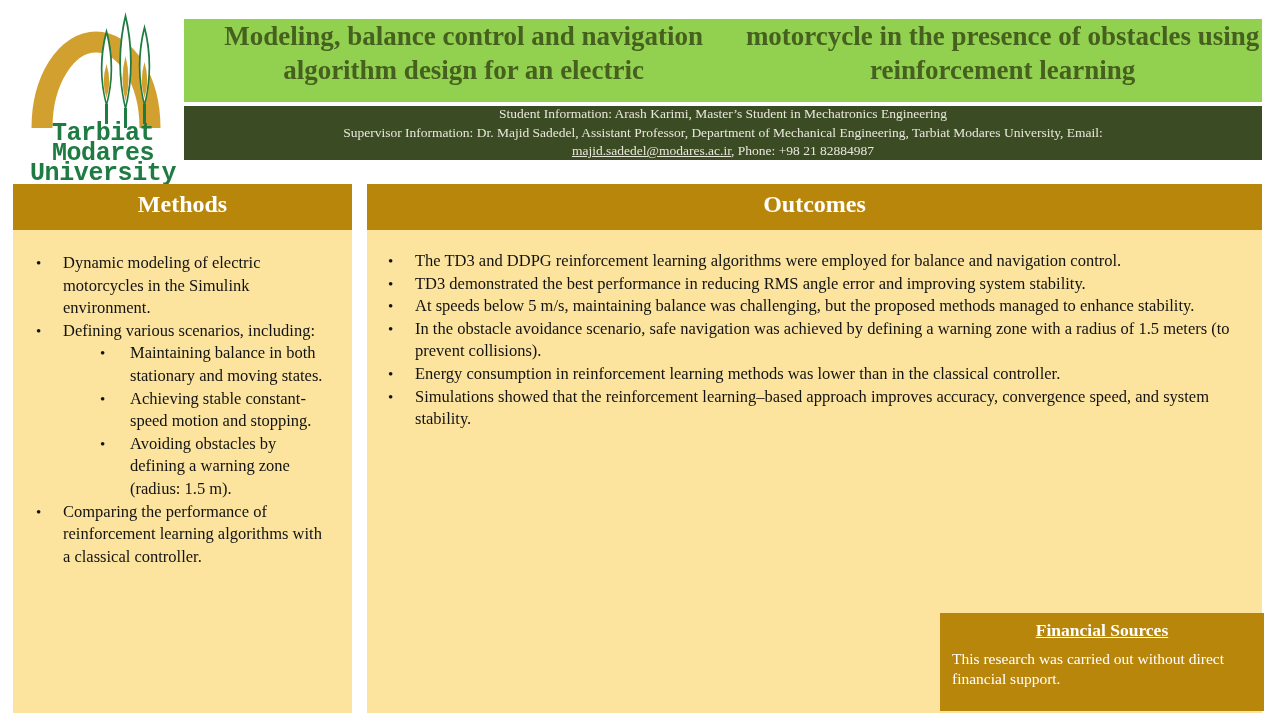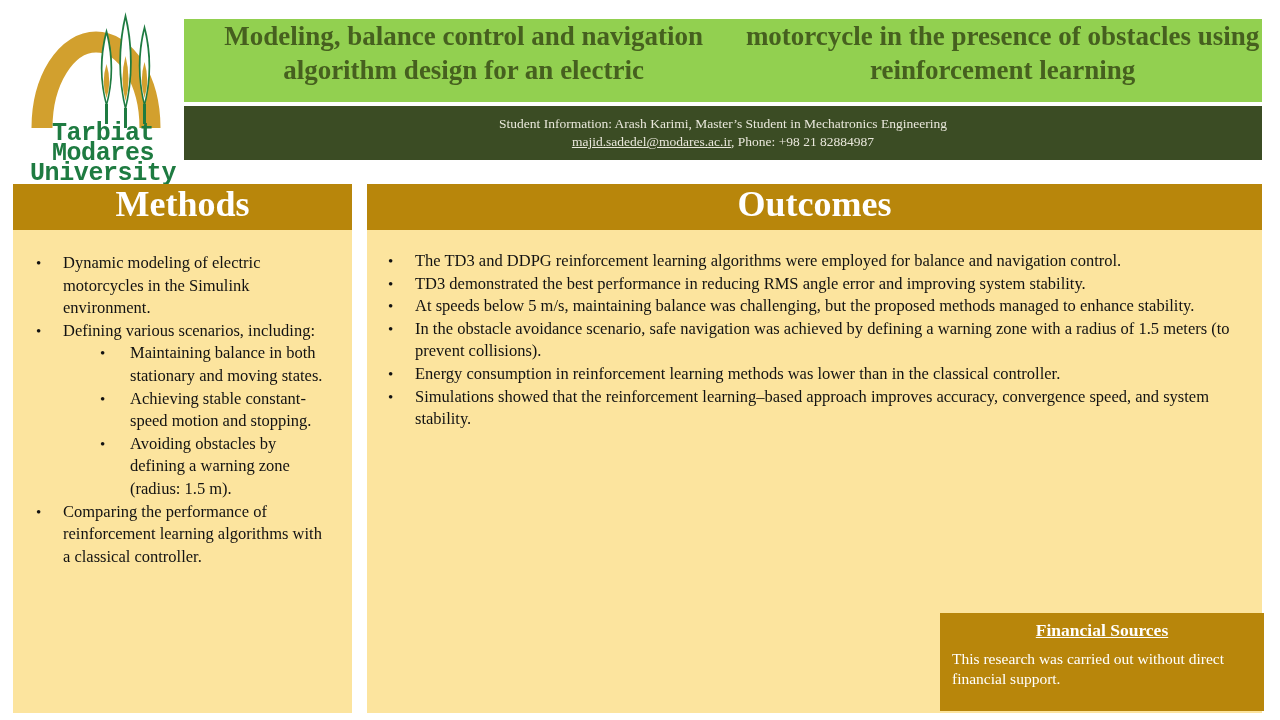--- a/index.html
+++ b/index.html
@@ -35,21 +35,21 @@
   }
   .info-bar{
     position:absolute;left:184px;top:106px;width:1078px;height:54px;
     background:var(--olive);color:var(--info-text);
     display:flex;flex-direction:column;justify-content:center;
     text-align:center;font-size:13.5px;line-height:18.5px;
   }
   .info-bar a.email{color:inherit;text-decoration:underline;cursor:pointer;}
   .col-header{
     position:absolute;top:184px;height:52px;background:var(--gold);
-    color:#ffffff;font-weight:bold;font-size:36px;line-height:40px;text-align:center;
+    color:#ffffff;font-weight:bold;font-size:24px;line-height:40px;text-align:center;
   }
   #methods-header{left:13px;width:339px;}
   #outcomes-header{left:367px;width:895px;}
   .col-body{
     position:absolute;top:230px;height:483px;background:var(--cream);
     color:var(--body-text);
   }
   #methods-body{left:13px;width:339px;padding-top:22px;}
   #outcomes-body{left:367px;width:895px;padding-top:20px;}
   ul.bullets{list-style:none;margin:0;padding:0;font-size:16.5px;line-height:22.6px;}
@@ -103,20 +103,21 @@
   </div>
 </div>
 
 <div class="title-banner">
   <div>Modeling, balance control and navigation algorithm design for an electric</div>
   <div>motorcycle in the presence of obstacles using reinforcement learning</div>
 </div>
 
 <div class="info-bar">
   <div>Student Information: Arash Karimi, Master’s Student in Mechatronics Engineering</div>
+  <div>Supervisor Information: Dr. Majid Sadedel, Assistant Professor, Department of Mechanical Engineering, Tarbiat Modares University, Email:</div>
   <div><a class="email">majid.sadedel@modares.ac.ir</a><span>, Phone: +98 21 82884987</span></div>
 </div>
 
 <header class="col-header" id="methods-header">Methods</header>
 <section class="col-body" id="methods-body">
   <ul class="bullets" id="methods-list">
       <li>Dynamic modeling of electric motorcycles in the Simulink environment.</li>
       <li>Defining various scenarios, including:<ul class="bullets sub">
           <li>Maintaining balance in both stationary and moving states.</li>
           <li>Achieving stable constant-speed motion and stopping.</li>

